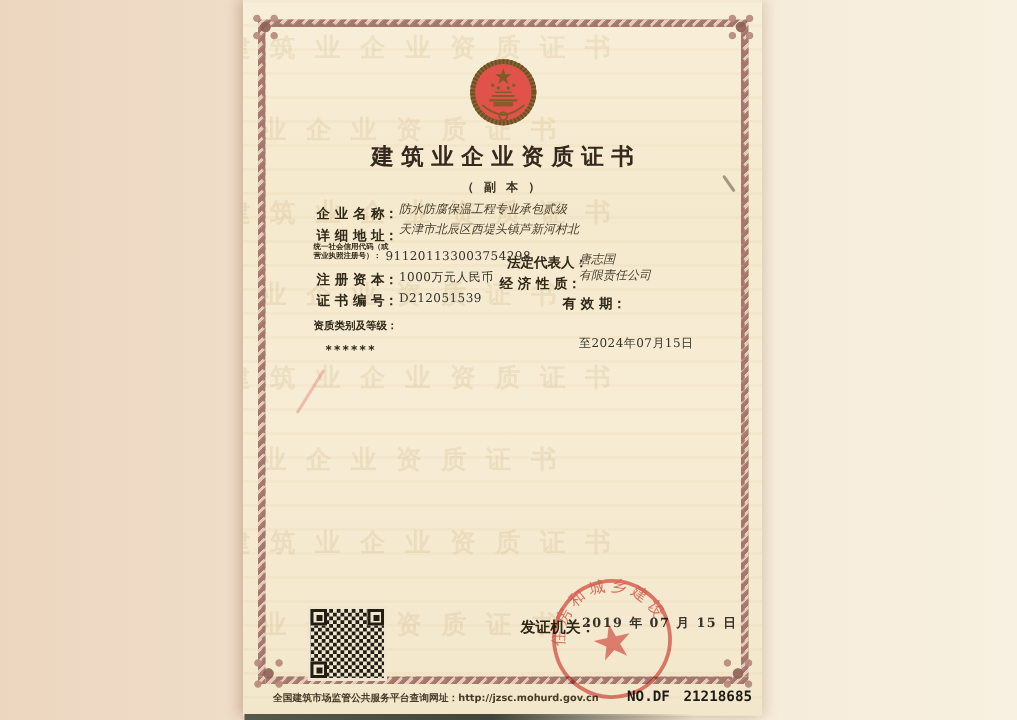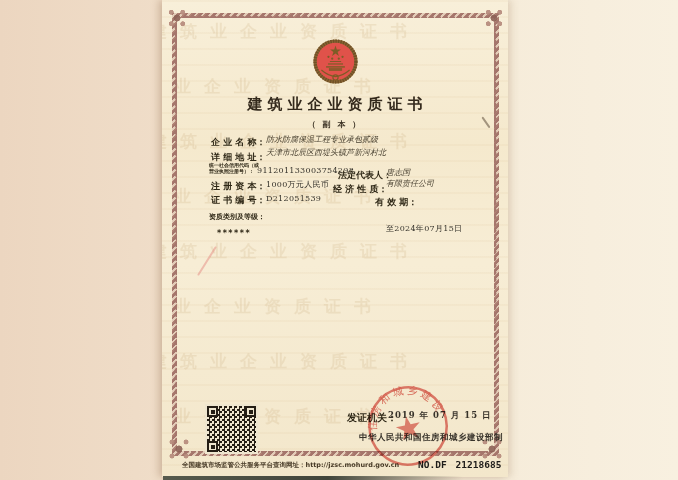--- a/index.html
+++ b/index.html
@@ -198,21 +198,20 @@
     <div class="val typed val-certno">D212051539</div>
 
     <div class="lbl lbl-valid">有  效  期：</div>
     <div class="val typed val-valid">至2024年07月15日</div>
 
     <div class="lbl lbl-qual">资质类别及等级：</div>
     <div class="qual-stars">******</div>
 
     <div class="issuer">发证机关：</div>
     <div class="issue-date">2019 年 07 月 15 日</div>
-    <div class="made-by">中华人民共和国住房和城乡建设部制</div>
 
     <svg class="seal" viewBox="0 0 100 100">
       <circle cx="50" cy="50" r="46" fill="none" stroke="#d85048" stroke-width="3" opacity=".8"></circle>
       <path id="sealArc" d="M 14,62 A 38,38 0 1 1 86,62" fill="none"></path>
       <text font-size="12.5" fill="#d85048" opacity=".85" letter-spacing="3.5">
         <textPath href="#sealArc" startOffset="10%">住房和城乡建设</textPath>
       </text>
       <path d="M50 38 L53.5 48.5 L64.5 48.5 L55.6 55 L59 65.5 L50 59 L41 65.5 L44.4 55 L35.5 48.5 L46.5 48.5 Z" fill="#d85048" opacity=".75"></path>
     </svg>
 

